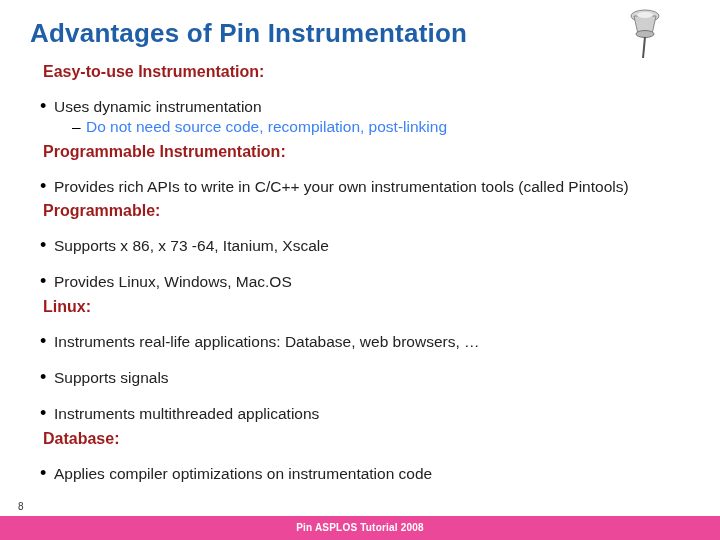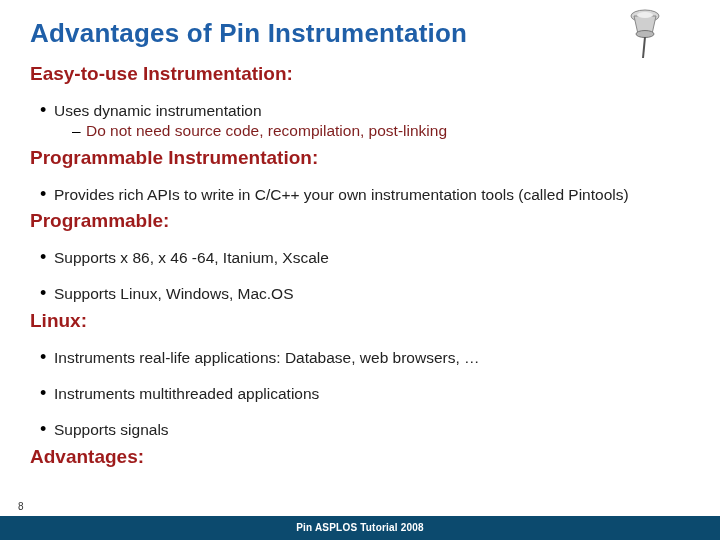--- a/index.html
+++ b/index.html
@@ -20,24 +20,24 @@
     position: relative;
   }
   .title {
     font-size: 26px;
     font-weight: bold;
     color: #1f5fa8;
     margin: 0 0 14px 0;
     letter-spacing: 0.2px;
   }
   .section-h {
-    font-size: 19px;
+    font-size: 16px;
     font-weight: bold;
     color: #9e1b1b;
-    margin: 4px 0 0 0;
+    margin: 4px 0 0 13px;
   }
   ul.bullets {
     list-style: none;
     margin: 2px 0 6px 0;
     padding: 0 0 0 10px;
   }
   ul.bullets > li {
     font-size: 15.5px;
     line-height: 1.28;
     color: #222;
@@ -53,38 +53,38 @@
     font-size: 18px;
     color: #000;
   }
   ul.sub {
     list-style: none;
     margin: 0;
     padding: 0 0 0 18px;
   }
   ul.sub > li {
     font-size: 15.5px;
-    color: #7f1d1d;
+    color: #3b82f6;
     padding-left: 14px;
     position: relative;
   }
   ul.sub > li::before {
     content: "–";
     position: absolute;
     left: 0;
     top: 0;
     color: #000;
   }
   .footer {
     position: absolute;
     left: 0;
     bottom: 0;
     width: 720px;
     height: 24px;
-    background: #0c4a6e;
+    background: #ec4899;
   }
   .footer-text {
     color: #fff;
     font-size: 10px;
     font-weight: bold;
     text-align: center;
     line-height: 24px;
     letter-spacing: 0.2px;
   }
   .page-num {
@@ -128,31 +128,34 @@
     </li>
   </ul>
 
   <div class="section-h">Programmable Instrumentation:</div>
   <ul class="bullets tight">
     <li>Provides rich APIs to write in C/C++ your own instrumentation tools (called Pintools)</li>
   </ul>
 
   <div class="section-h">Programmable:</div>
   <ul class="bullets tight">
-    <li>Supports x 86, x 46 -64, Itanium, Xscale</li>
-    <li>Supports Linux, Windows, Mac.OS</li>
+    <li>Supports x 86, x 73 -64, Itanium, Xscale</li>
+    <li>Provides Linux, Windows, Mac.OS</li>
   </ul>
 
   <div class="section-h">Linux:</div>
   <ul class="bullets tight">
     <li>Instruments real-life applications: Database, web browsers, …</li>
+    <li>Supports signals</li>
     <li>Instruments multithreaded applications</li>
-    <li>Supports signals</li>
   </ul>
 
-  <div class="section-h">Advantages:</div>
+  <div class="section-h">Database:</div>
+  <ul class="bullets">
+    <li>Applies compiler optimizations on instrumentation code</li>
+  </ul>
 
   <div class="page-num">8</div>
 
   <div class="footer">
     <div class="footer-text">Pin ASPLOS Tutorial 2008</div>
   </div>
 </div>
 
 </body></html>

